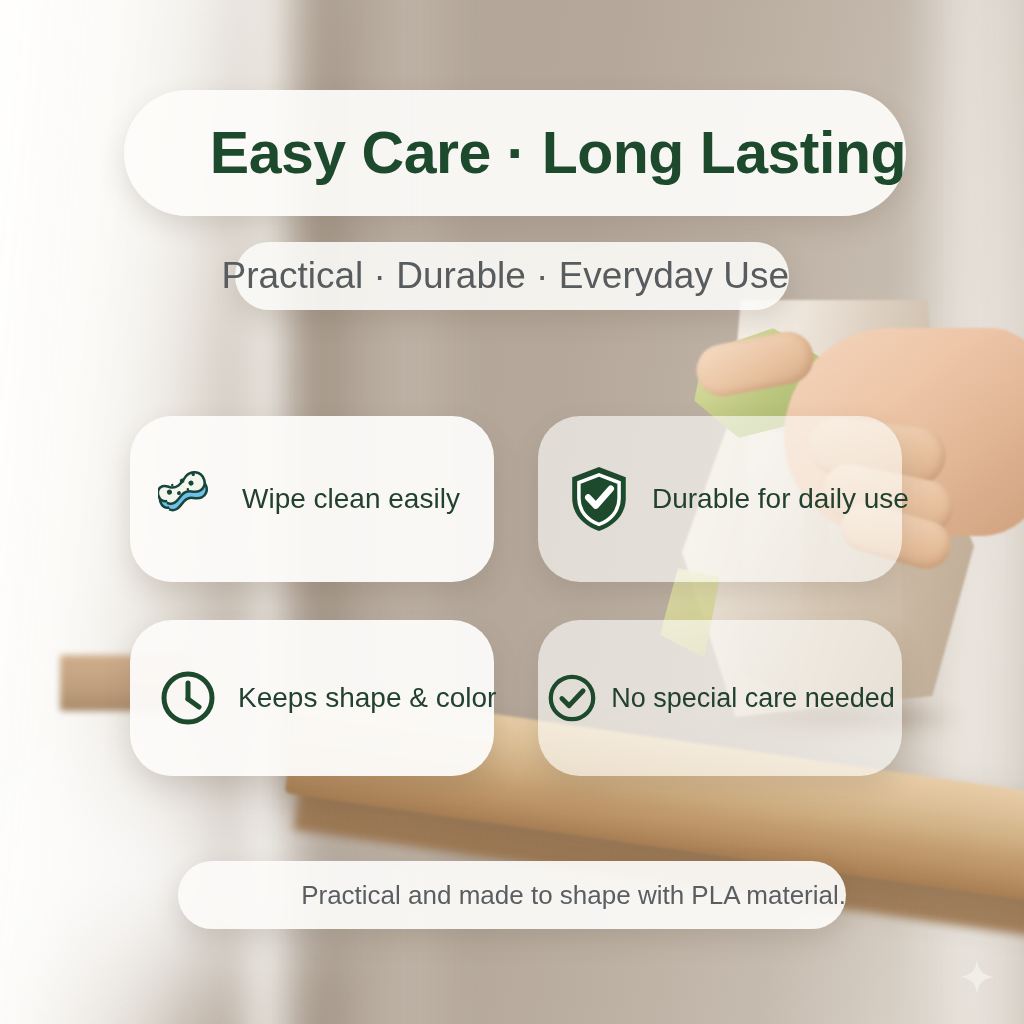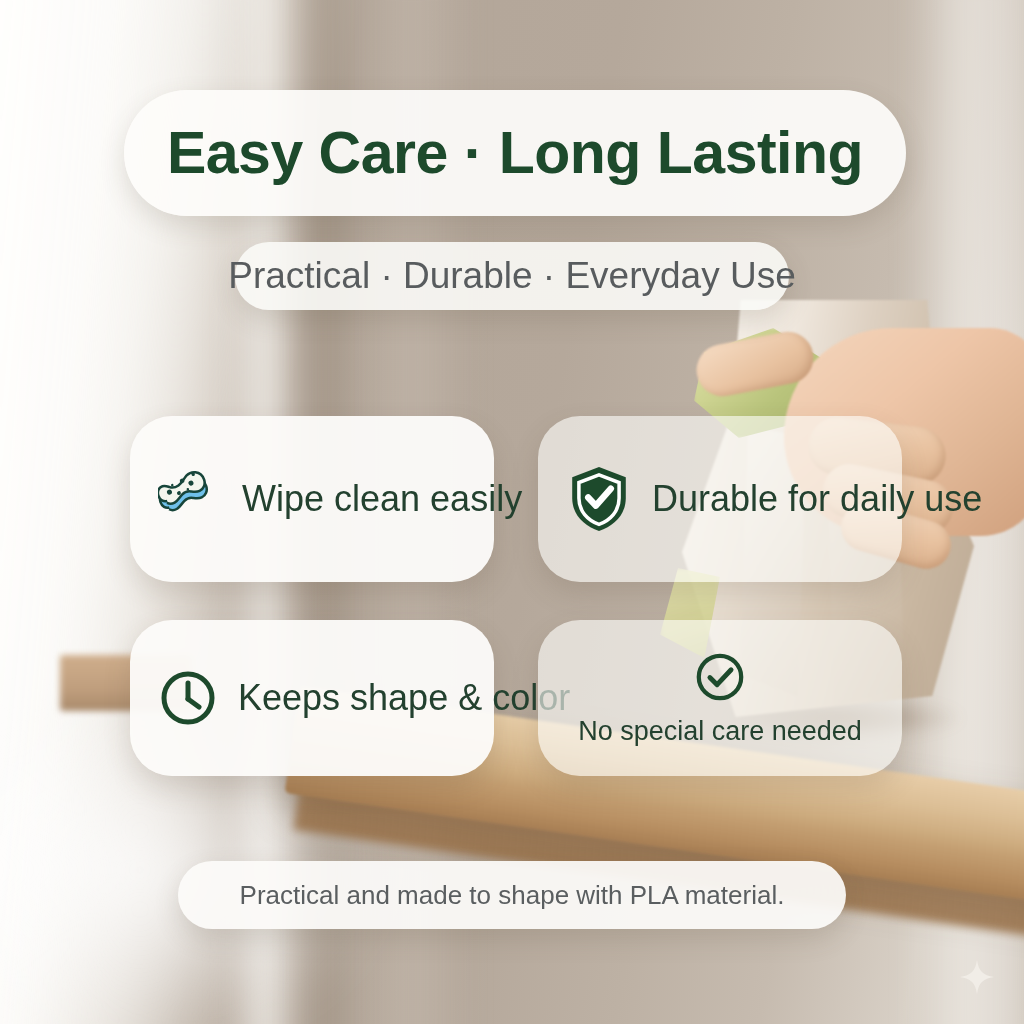--- a/index.html
+++ b/index.html
@@ -180,21 +180,21 @@
     opacity: .9;
   }
 
   
   .content { position: absolute; inset: 0; }
 
   .pill {
     position: absolute;
     display: flex;
     align-items: center;
-    justify-content: center;
+    justify-content: flex-end;
     background: rgba(253,252,250,0.93);
     box-shadow: 0 10px 26px rgba(90,72,56,0.16);
   }
 
   .title-pill {
     left: 124px; top: 90px;
     width: 782px; height: 126px;
     border-radius: 63px;
   }
   .title-text {
@@ -227,25 +227,25 @@
     box-shadow: 0 12px 28px rgba(86,68,52,0.16);
   }
   .card-left  { background: rgba(252,251,249,0.955); }
   .card-right { background: rgba(252,251,249,0.62); }
 
   .card-1 { left: 130px; top: 416px; width: 364px; height: 166px; padding-left: 28px; gap: 22px; }
   .card-2 { left: 538px; top: 416px; width: 364px; height: 166px; padding-left: 30px; gap: 22px; }
   .card-3 { left: 130px; top: 620px; width: 364px; height: 156px; padding-left: 28px; gap: 20px; }
   .card-4 {
     left: 538px; top: 620px; width: 364px; height: 156px;
-    flex-direction: column; justify-content: center; gap: 12px; padding-left: 0;
+    flex-direction: row; justify-content: center; gap: 12px; padding-left: 0;
   }
 
   .card-label {
-    font-size: 36px;
+    font-size: 28px;
     color: #23412f;
     white-space: nowrap;
   }
   .card-4 .card-label { font-size: 27px; }
 
   .icon-box { flex: 0 0 auto; display: flex; align-items: center; justify-content: center; }
 
   .footer-pill {
     left: 178px; top: 861px;
     width: 668px; height: 68px;

